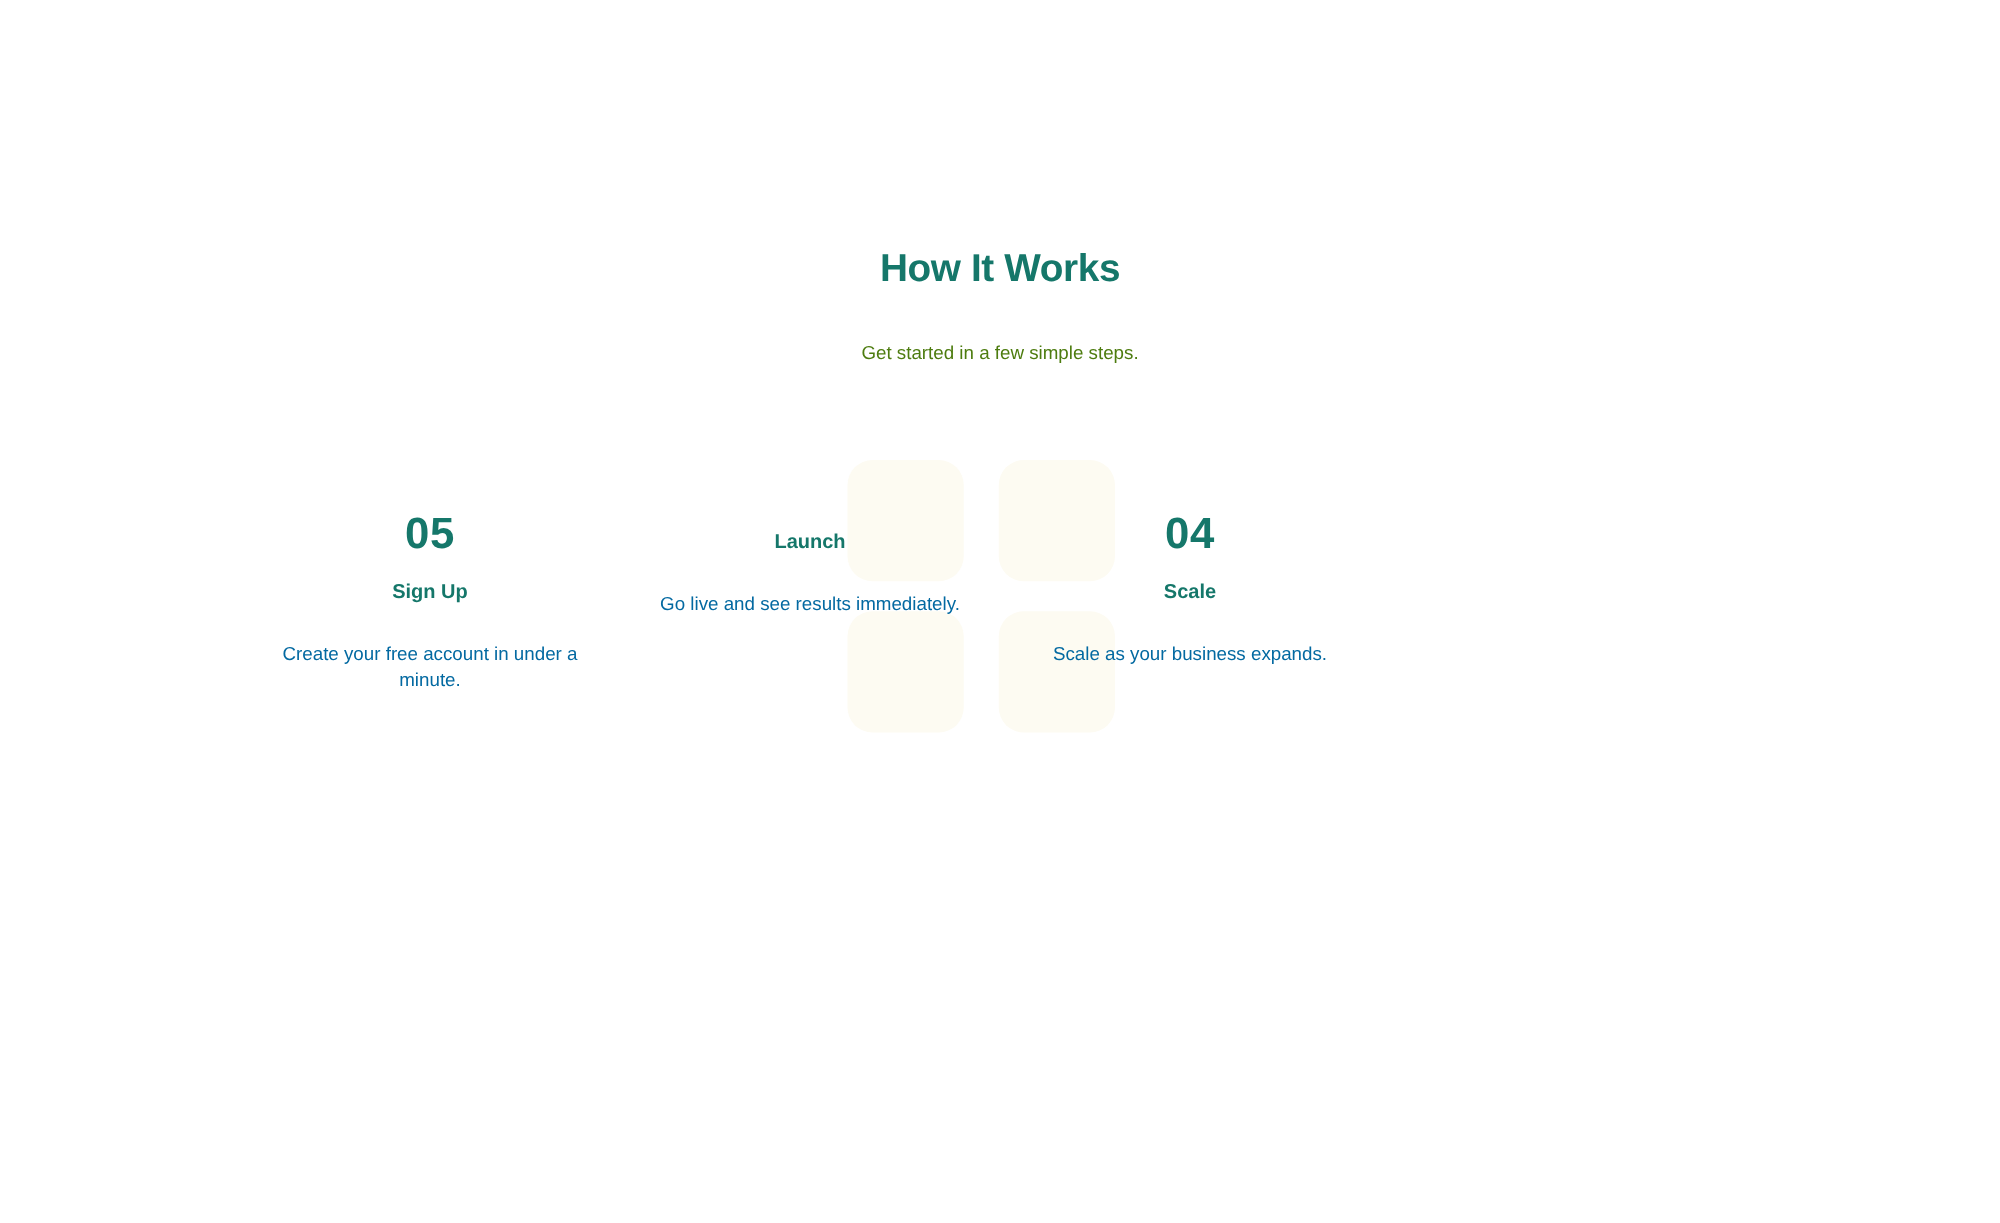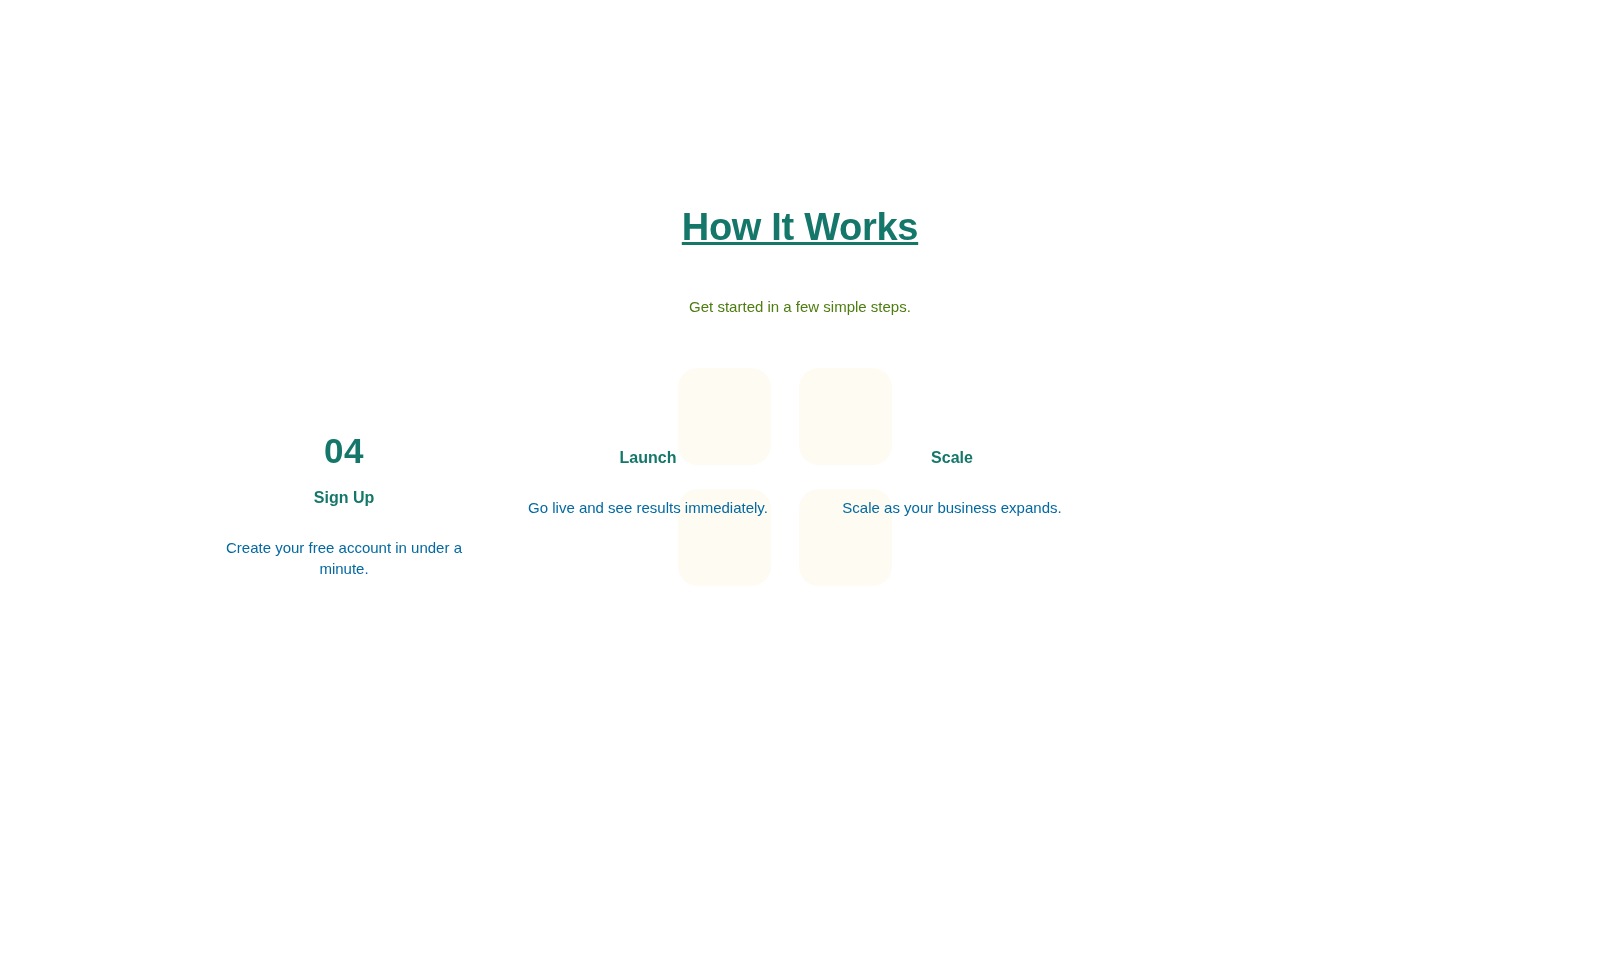--- a/index.html
+++ b/index.html
@@ -41,27 +41,26 @@
     z-index: 1;
     width: 1600px;
     padding-top: 192px;
     box-sizing: border-box;
   }
 
   .heading-block {
     text-align: center;
   }
   .section-title {
-    margin: 12px;
-    font-size: 38px;
+    margin: 0;
+    font-size: 31px;
     line-height: 46px;
     font-weight: 700;
     letter-spacing: -0.3px;
     color: #15776a;
-    text-decoration: underline;
   }
   .section-subtitle {
     margin: 0;
     padding-top: 34px;
     font-size: 15px;
     line-height: 22px;
     font-weight: 400;
     color: #4d7c0f;
   }
 
@@ -115,30 +114,31 @@
 <div class="section">
 
   <div class="heading-block">
     <h1 class="section-title">How It Works</h1>
     <p class="section-subtitle">Get started in a few simple steps.</p>
   </div>
 
   <div class="steps">
 
     <div class="step">
-      <div class="step-number">04</div>
+      <div class="step-number">05</div>
       <div class="step-title">Sign Up</div>
       <div class="step-desc">Create your free account in under a minute.</div>
     </div>
 
 
     <div class="step">
       <div class="step-title">Launch</div>
       <div class="step-desc">Go live and see results immediately.</div>
     </div>
 
     <div class="step">
+      <div class="step-number">04</div>
       <div class="step-title">Scale</div>
       <div class="step-desc">Scale as your business expands.</div>
     </div>
 
   </div>
 </div>
 
 </body></html>

